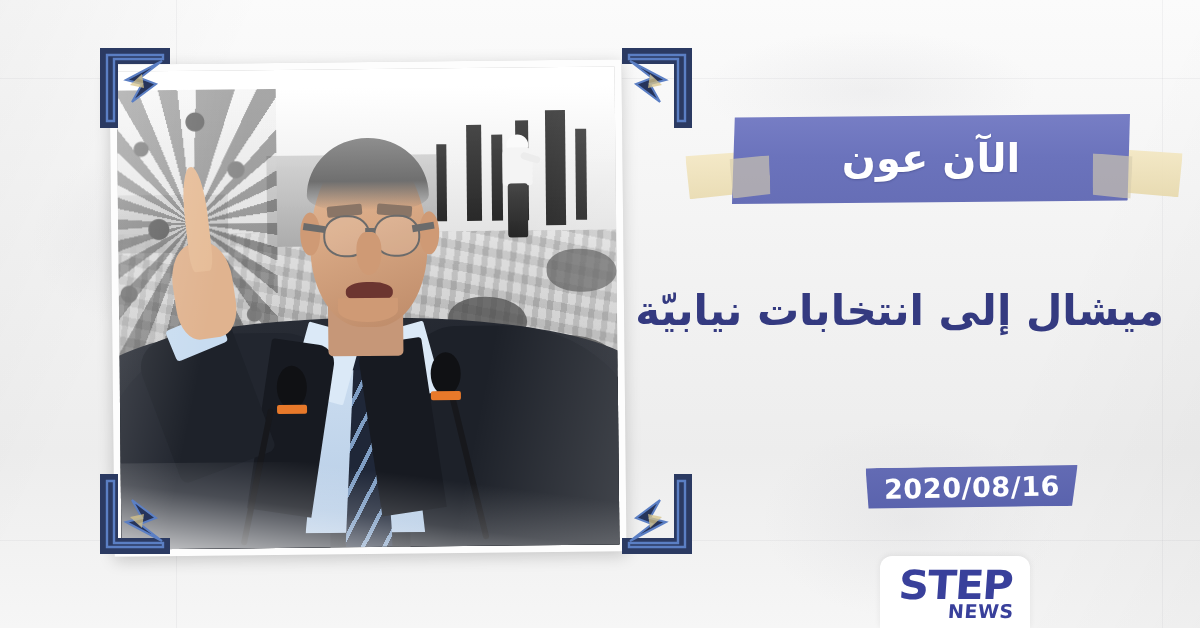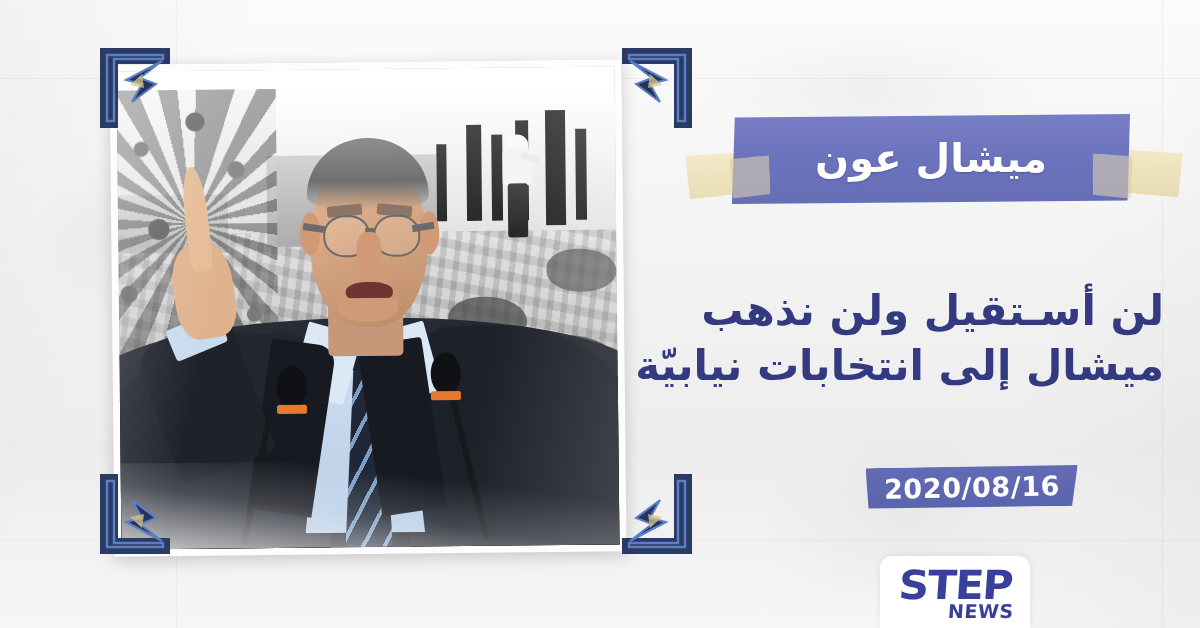--- a/index.html
+++ b/index.html
@@ -313,27 +313,26 @@
       <path d="M4 4 H74 V20 H22 V84 H4 Z" fill="#2b3a62"></path>
       <path d="M11 11 H67 V15 H18 V77 H11 Z" fill="none" stroke="#5b7fc4" stroke-width="2.4"></path>
       <path d="M66 17 L44 34 L60 40 L36 58 L46 40 L30 36 Z" fill="#26345a" stroke="#5b7fc4" stroke-width="2"></path>
       <path d="M46 30 L34 41 L48 44 Z" fill="#d7c489" opacity=".75"></path>
     </svg>
   </div>
 
   <div id="tape-left"></div>
   <div id="tape-right"></div>
   <div id="name-banner">
-    <span class="txt">ميشال عون</span>
+    <span class="txt">الآن عون</span>
   </div>
   <div id="tape-left-over" class="tape-over"></div>
   <div id="tape-right-over" class="tape-over"></div>
 
   <div id="headline">
-    <span class="l">لن أسـتقيل ولن نذهب</span>
     <span class="l">ميشال إلى انتخابات نيابيّة</span>
   </div>
 
   <div id="date-badge">
     <span class="txt">2020/08/16</span>
   </div>
 
   <div id="logo">
     <span class="step">STEP</span>
     <span class="news">NEWS</span>

